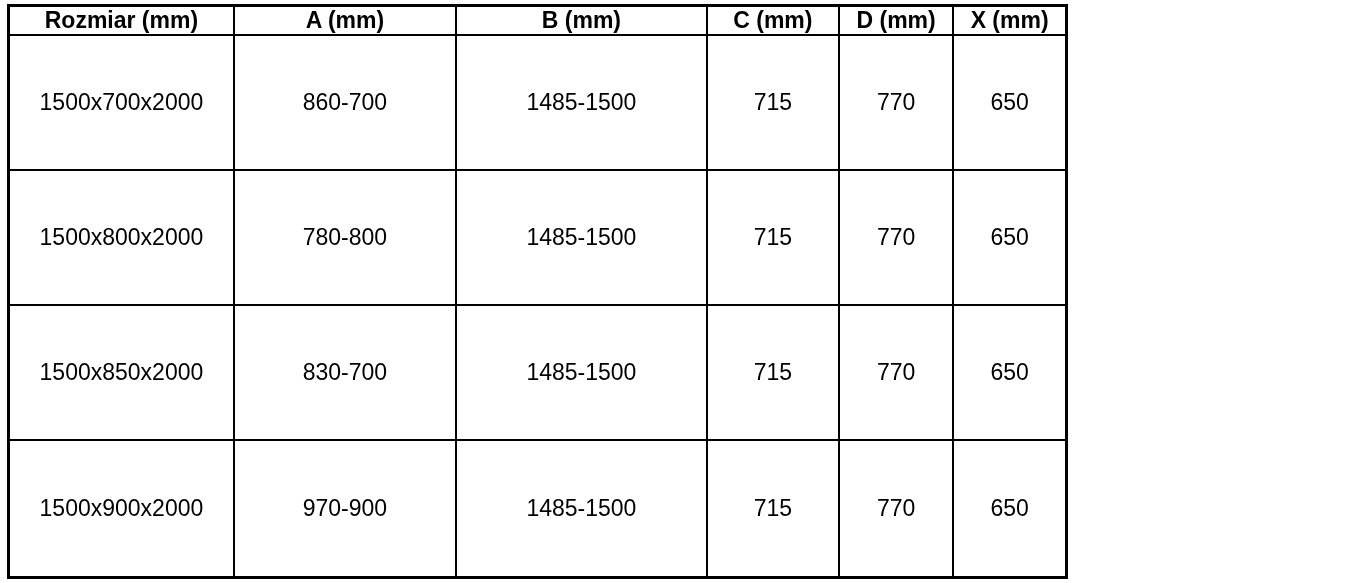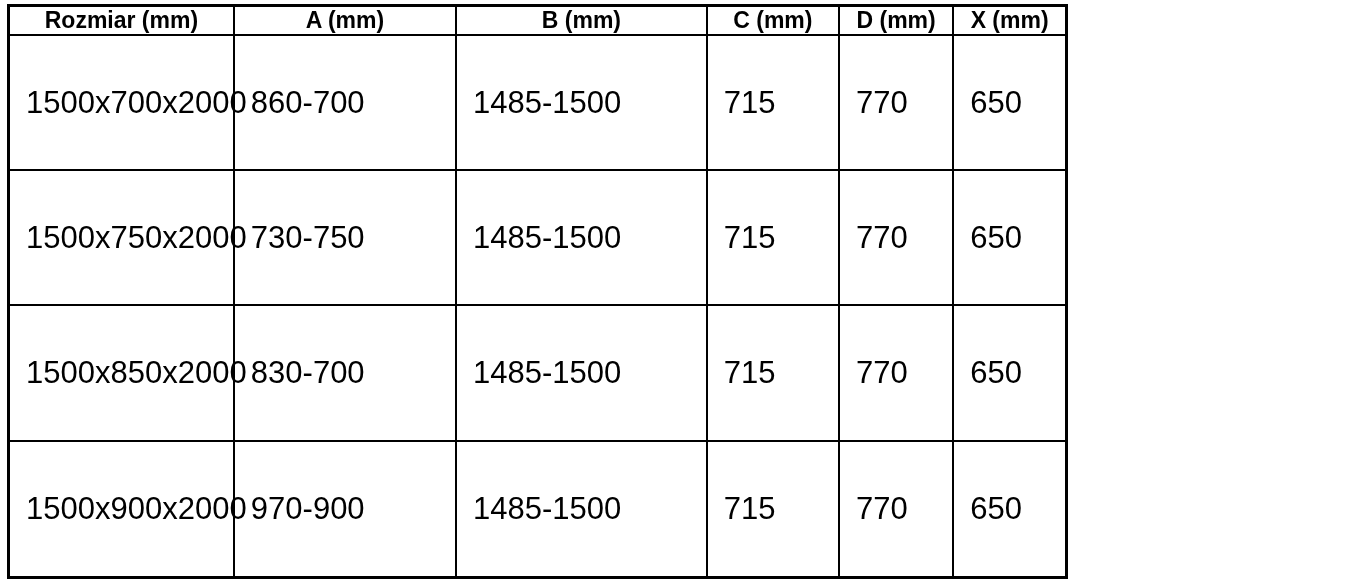--- a/index.html
+++ b/index.html
@@ -32,23 +32,23 @@
     border-width: 3px;
   }
   table.spec-table th {
     font-size: 23px;
     font-weight: bold;
     text-align: center;
     vertical-align: middle;
     padding: 0 4px;
   }
   table.spec-table td {
-    font-size: 31px;
+    font-size: 23px;
     font-weight: normal;
-    text-align: left;
+    text-align: center;
     vertical-align: middle;
     padding: 0 16px;
   }
 </style>
 </head>
 <body>
 
 <div class="table-wrap">
   <table class="spec-table">
     <colgroup>
@@ -72,22 +72,22 @@
     <tbody>
         <tr>
           <td>1500x700x2000</td>
           <td>860-700</td>
           <td>1485-1500</td>
           <td>715</td>
           <td>770</td>
           <td>650</td>
         </tr>
         <tr>
-          <td>1500x750x2000</td>
-          <td>730-750</td>
+          <td>1500x800x2000</td>
+          <td>780-800</td>
           <td>1485-1500</td>
           <td>715</td>
           <td>770</td>
           <td>650</td>
         </tr>
         <tr>
           <td>1500x850x2000</td>
           <td>830-700</td>
           <td>1485-1500</td>
           <td>715</td>

